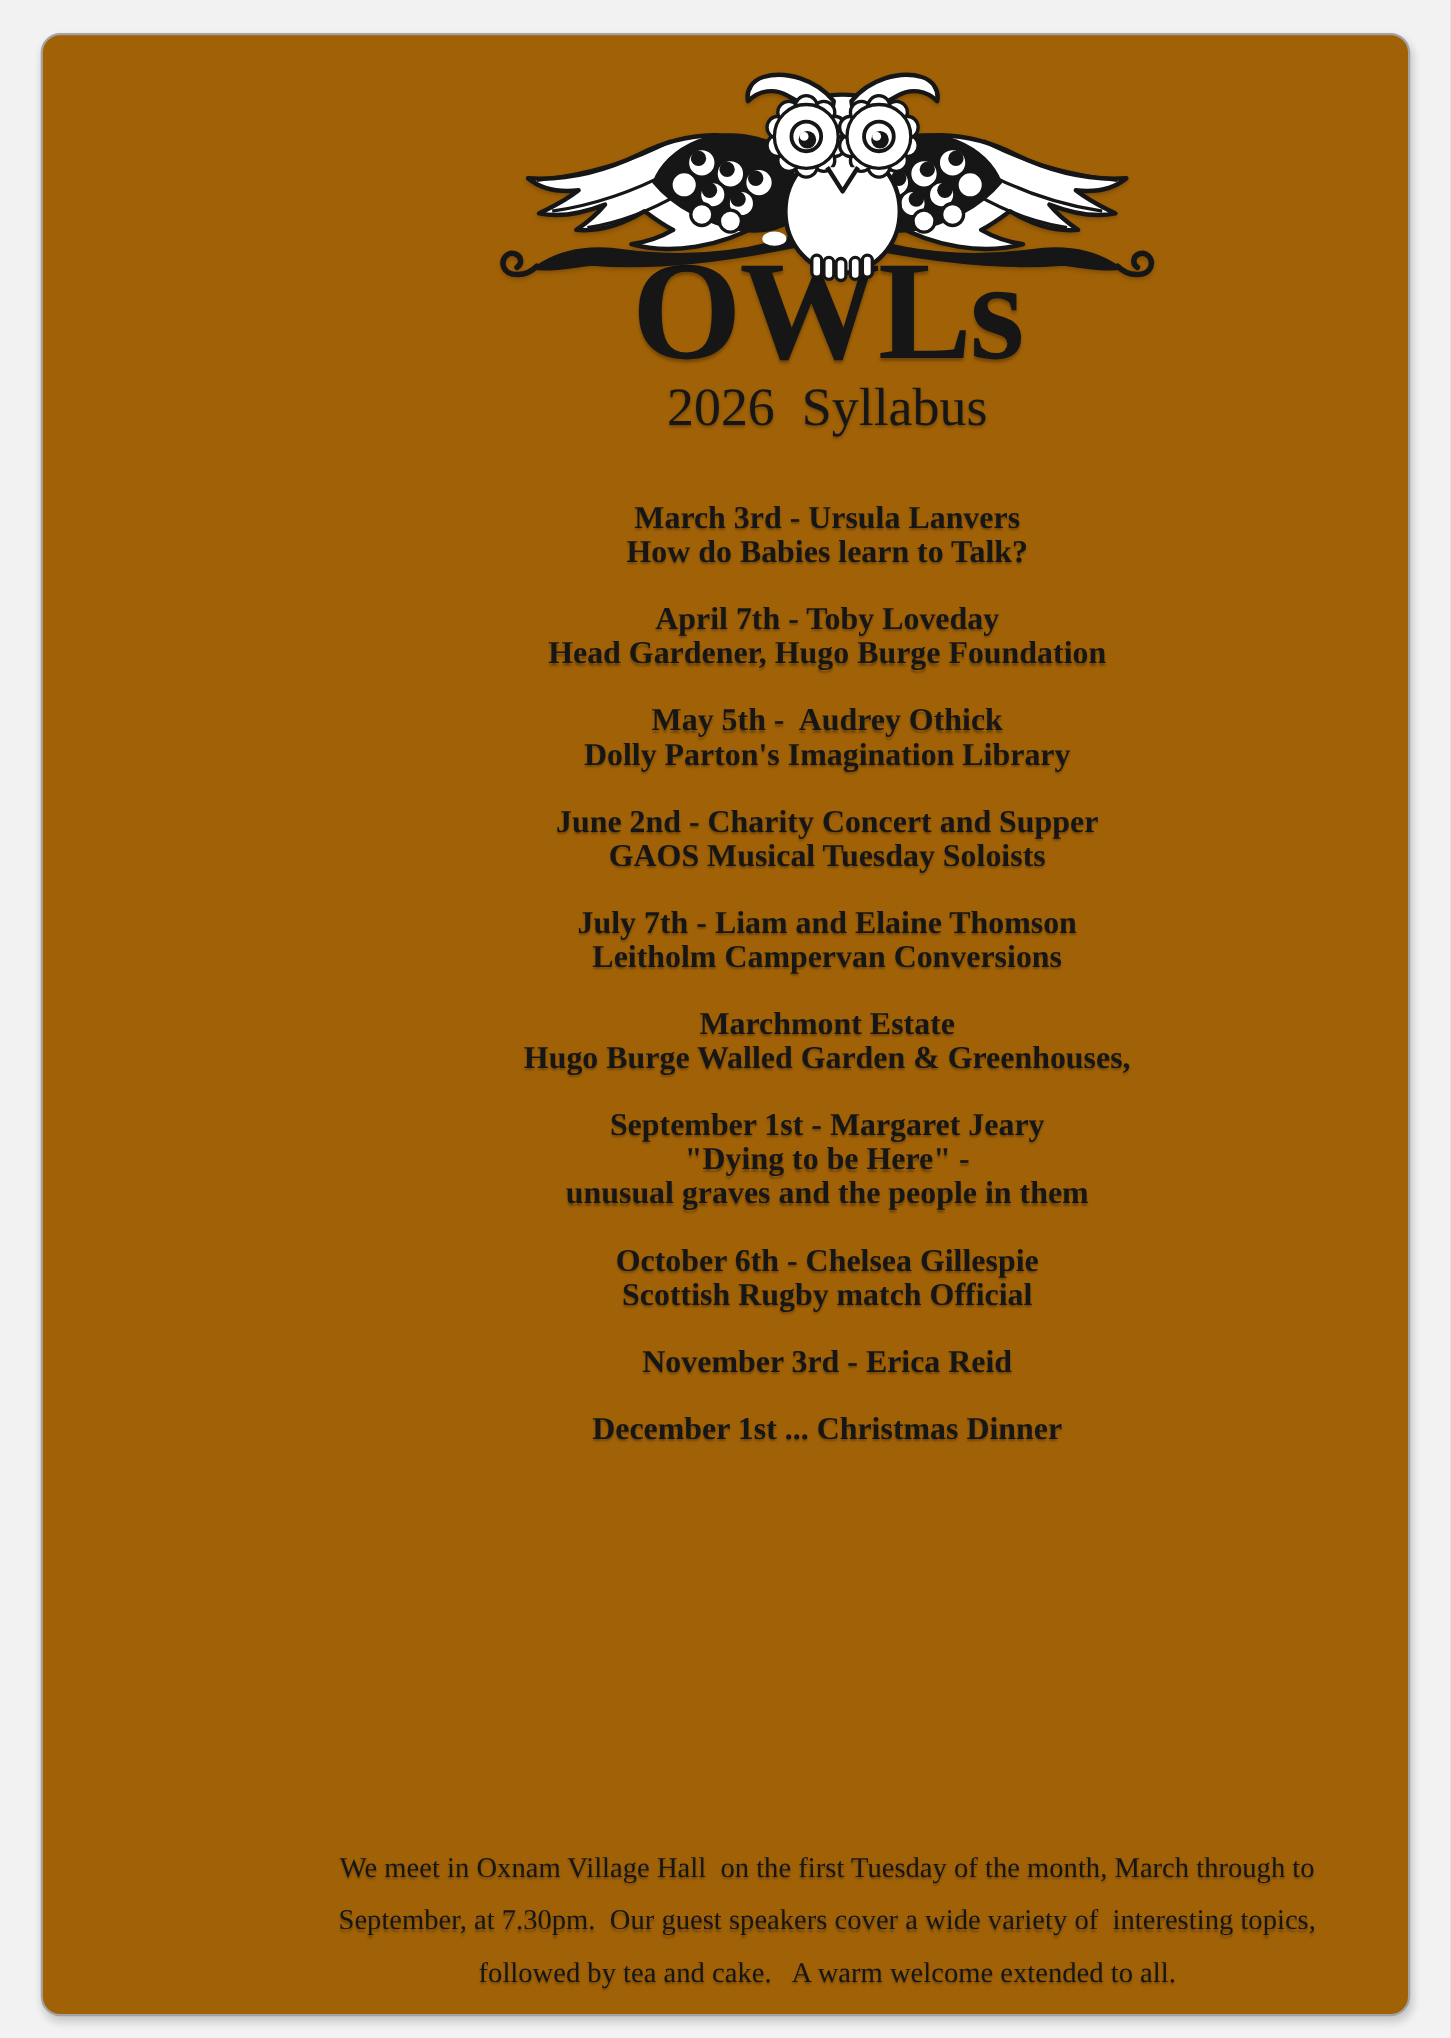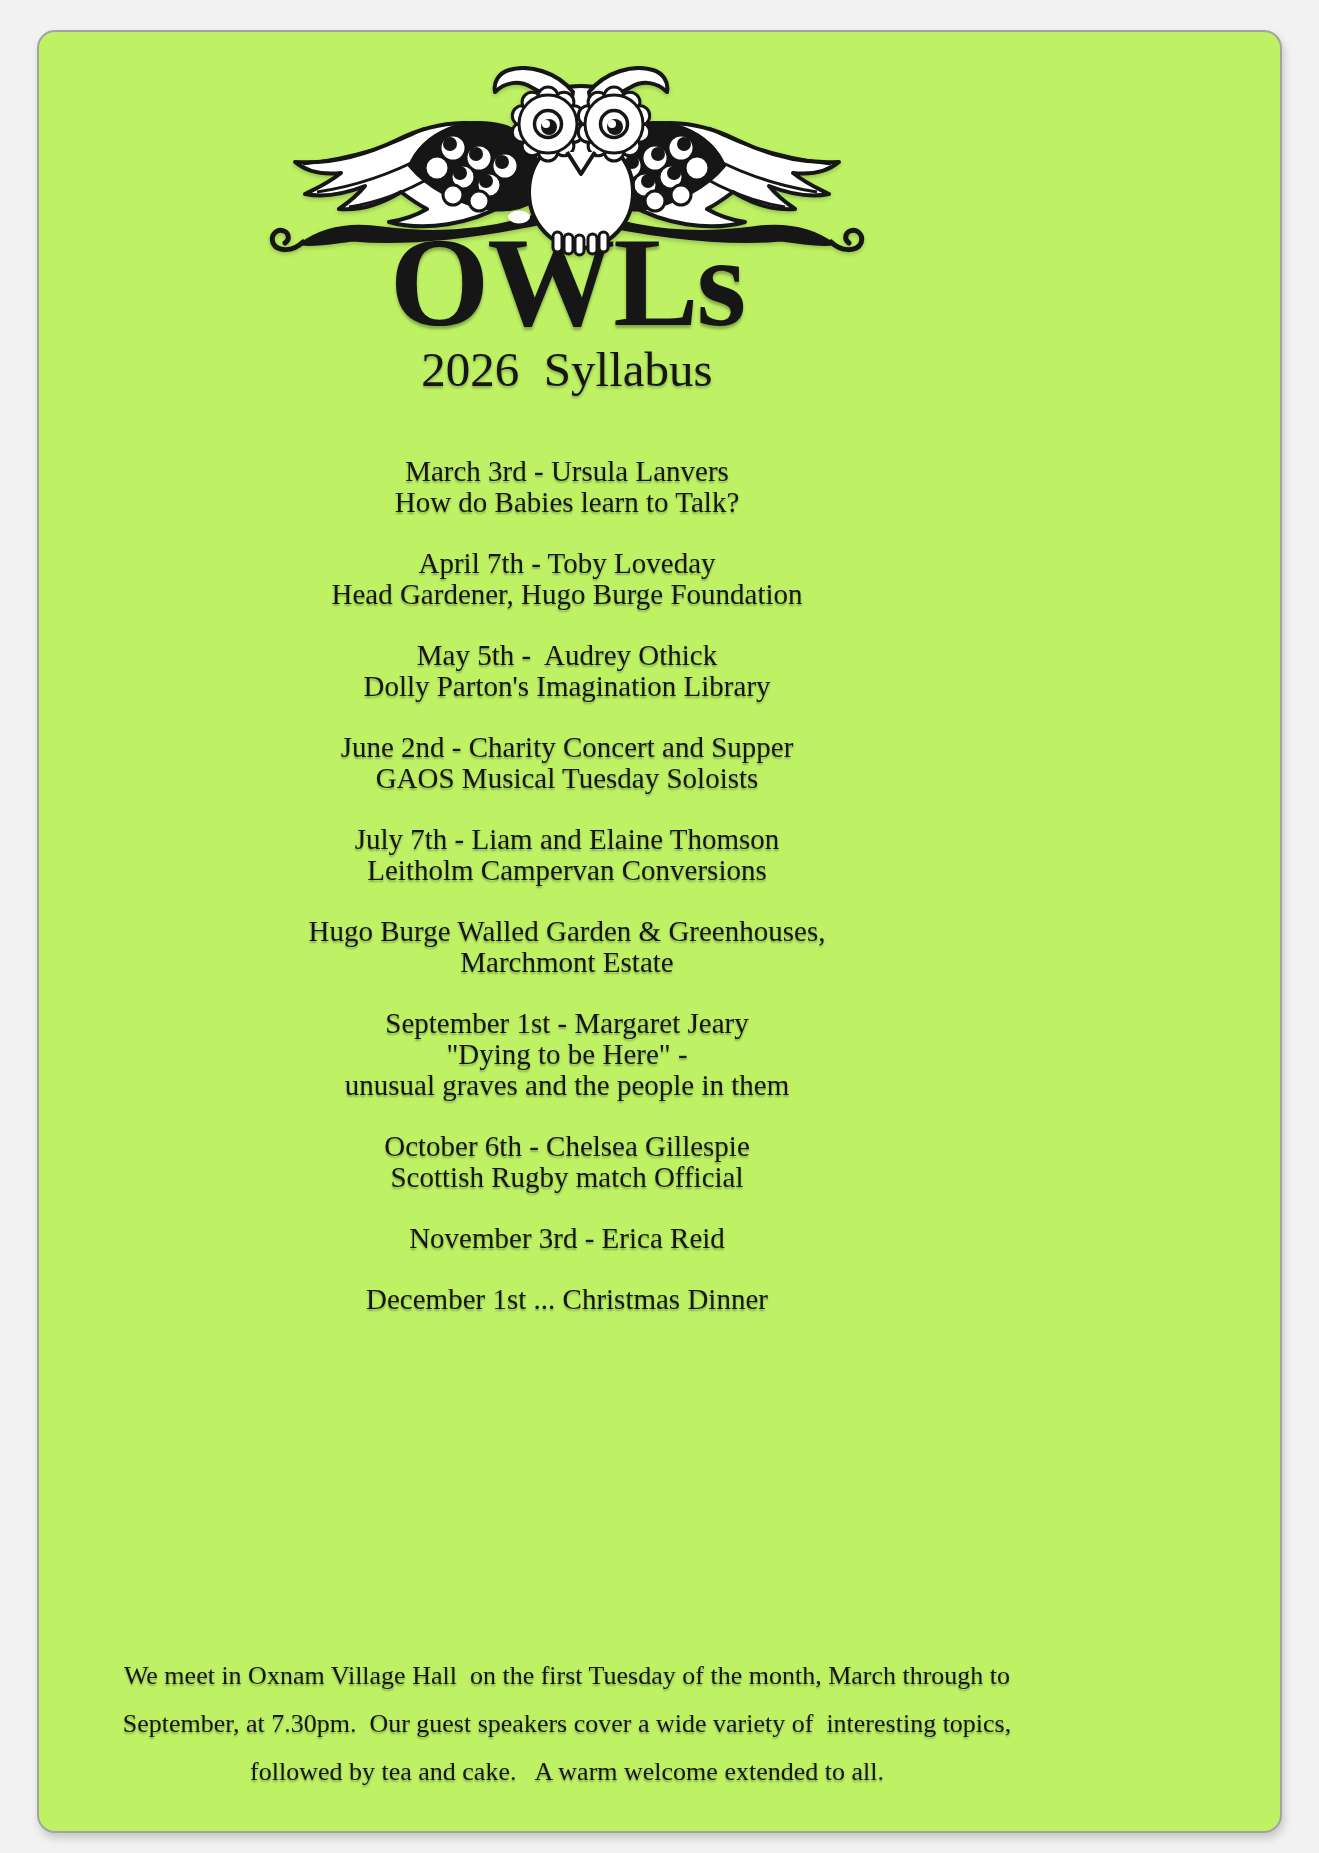--- a/index.html
+++ b/index.html
@@ -6,45 +6,46 @@
   body {
     width:1319px; height:1853px;
     background:#f2f2f2;
     font-family:"Liberation Serif","DejaVu Serif",serif;
     position:relative;
   }
   .page-card {
     position:absolute; left:37px; top:30px;
     width:1245px; height:1803px;
     box-sizing:border-box;
-    background:#bef264;
+    background:#a16207;
     border:2px solid #a3a3a3;
     border-radius:18px;
     box-shadow:2px 5px 8px rgba(0,0,0,0.18);
     display:flex; flex-direction:column;
-    padding:26px 0 44px;
+    padding:26px 0 22px;
     overflow:hidden;
+    align-items:flex-end;
   }
   .content { width:1056px; text-align:center; color:#161616; }
   .owl-wrap { width:1056px; text-align:center; }
   .owl-svg { display:block; margin:4px auto 0; filter:drop-shadow(0 2px 2px rgba(0,0,0,0.22)); }
   .title {
     font-size:128px; font-weight:bold; line-height:0.85;
     letter-spacing:-2px; margin-top:-34px;
     text-shadow:0 3px 3px rgba(0,0,0,0.30);
   }
   .subtitle {
     font-size:49px; font-weight:normal; margin-top:4px;
     white-space:pre-wrap;
     text-shadow:0 2px 3px rgba(0,0,0,0.30);
   }
   .events { margin-top:58px; }
   .event { margin-bottom:30px; }
   .event-line {
-    font-size:29px; font-weight:normal; line-height:31px;
+    font-size:29px; font-weight:bold; line-height:31px;
     white-space:pre-wrap;
     text-shadow:0 2px 2px rgba(0,0,0,0.30);
   }
   .footer { margin-top:auto; width:1056px; text-align:center; color:#161616; }
   .footer-line {
     font-size:26px; font-weight:normal; line-height:31px;
     white-space:pre;
     text-shadow:0 2px 2px rgba(0,0,0,0.30);
     margin-top:17px;
   }
@@ -136,22 +137,22 @@
     </div>
     <div class="event">
       <div class="event-line">June 2nd - Charity Concert and Supper</div>
       <div class="event-line">GAOS Musical Tuesday Soloists</div>
     </div>
     <div class="event">
       <div class="event-line">July 7th - Liam and Elaine Thomson</div>
       <div class="event-line">Leitholm Campervan Conversions</div>
     </div>
     <div class="event">
+      <div class="event-line">Marchmont Estate</div>
       <div class="event-line">Hugo Burge Walled Garden &amp; Greenhouses,</div>
-      <div class="event-line">Marchmont Estate</div>
     </div>
     <div class="event">
       <div class="event-line">September 1st - Margaret Jeary</div>
       <div class="event-line">"Dying to be Here" -</div>
       <div class="event-line">unusual graves and the people in them</div>
     </div>
     <div class="event">
       <div class="event-line">October 6th - Chelsea Gillespie</div>
       <div class="event-line">Scottish Rugby match Official</div>
     </div>

